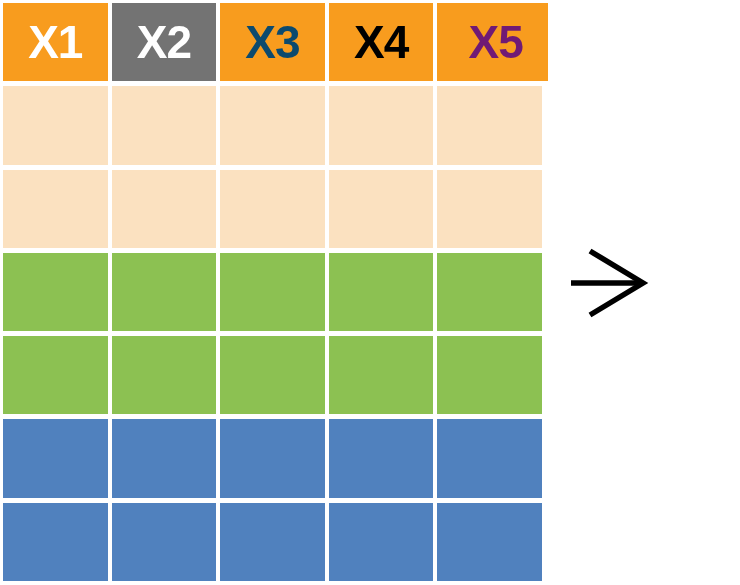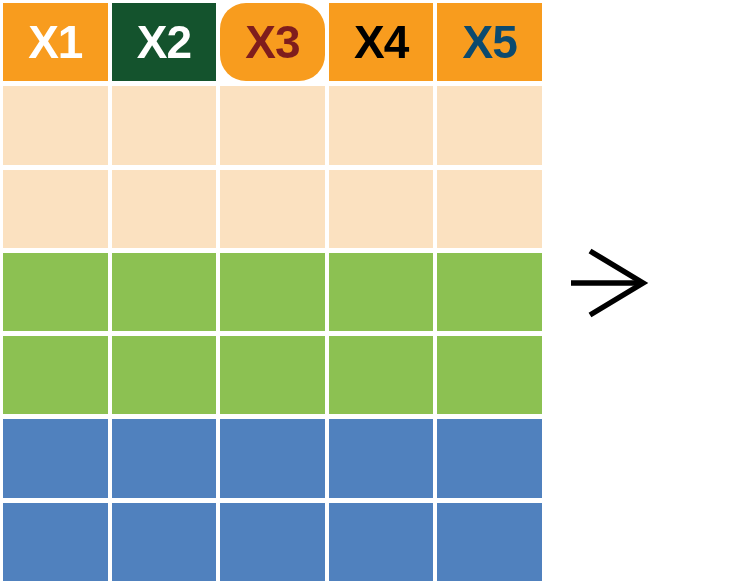--- a/index.html
+++ b/index.html
@@ -57,24 +57,24 @@
     height: 80px;
   }
 </style>
 </head>
 <body style="background: rgb(255, 255, 255);">
 
 <div class="canvas">
 
   <div class="data-table">
       <div class="cell header" style="background: rgb(248, 156, 30); color: rgb(255, 255, 255);">X1</div>
-      <div class="cell header" style="background: #14532d; color: rgb(255, 255, 255);">X2</div>
-      <div class="cell header" style="background: rgb(248, 156, 30); color: #7f1d1d; border-radius: 26px;">X3</div>
+      <div class="cell header" style="background: #737373; color: rgb(255, 255, 255);">X2</div>
+      <div class="cell header" style="background: rgb(248, 156, 30); color: #0c4a6e;">X3</div>
       <div class="cell header" style="background: rgb(248, 156, 30); color: #000000;">X4</div>
-      <div class="cell header" style="background: rgb(248, 156, 30); color: #0c4a6e;">X5</div>
+      <div class="cell header" style="background: rgb(248, 156, 30); color: #701a75; padding-left: 6px;">X5</div>
       <div class="cell" style="background: rgb(251, 225, 192);"></div>
       <div class="cell" style="background: rgb(251, 225, 192);"></div>
       <div class="cell" style="background: rgb(251, 225, 192);"></div>
       <div class="cell" style="background: rgb(251, 225, 192);"></div>
       <div class="cell" style="background: rgb(251, 225, 192);"></div>
       <div class="cell" style="background: rgb(251, 225, 192);"></div>
       <div class="cell" style="background: rgb(251, 225, 192);"></div>
       <div class="cell" style="background: rgb(251, 225, 192);"></div>
       <div class="cell" style="background: rgb(251, 225, 192);"></div>
       <div class="cell" style="background: rgb(251, 225, 192);"></div>

